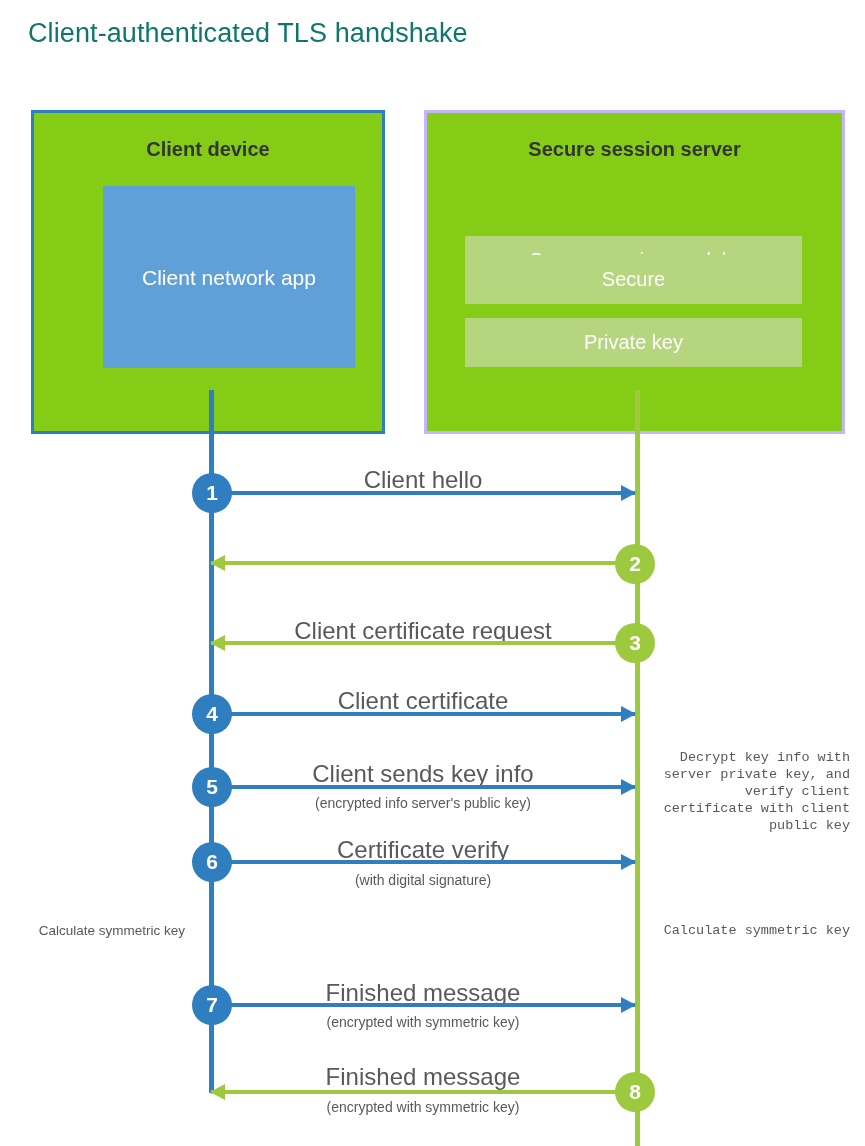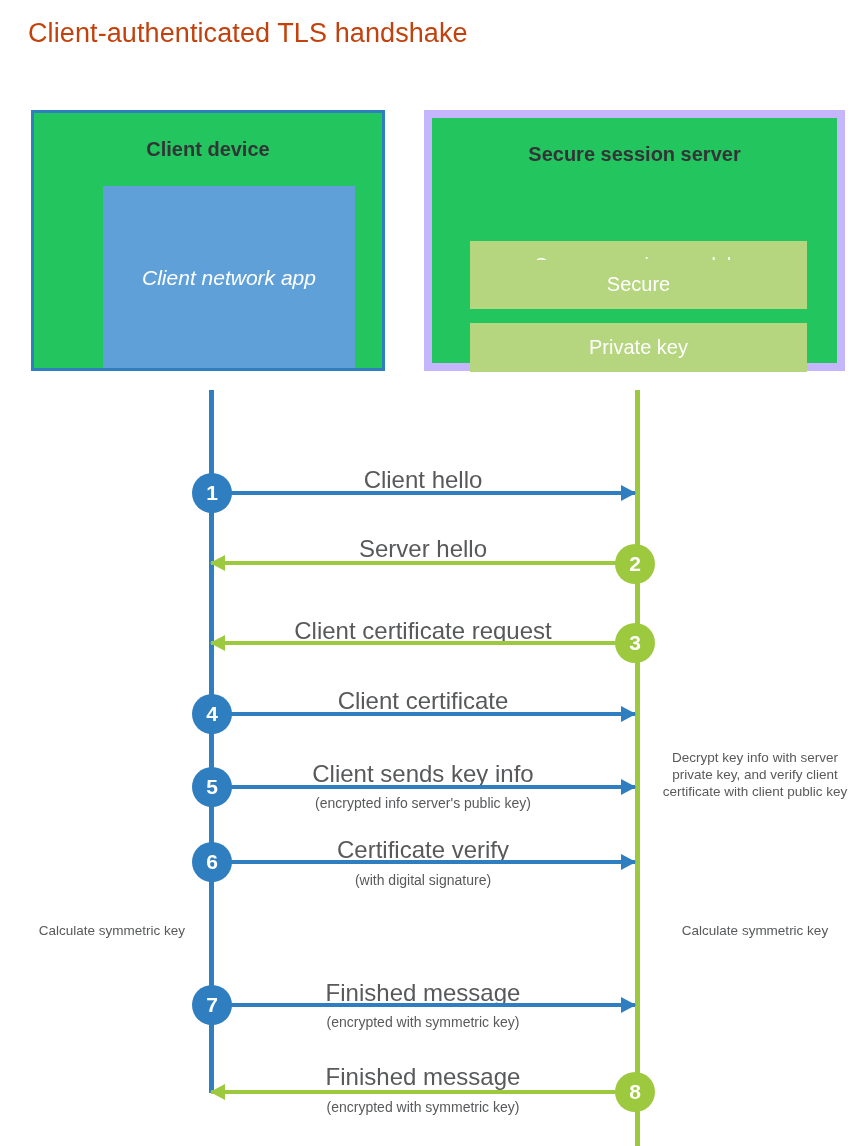--- a/index.html
+++ b/index.html
@@ -9,37 +9,37 @@
     font-family:"Liberation Sans", sans-serif;
     color:#58595b;
     overflow:hidden;
   }
   #stage{position:relative;width:865px;height:1146px;}
 
   
   .title{
     position:absolute;left:28px;top:18px;
     font-size:27px;font-weight:400;letter-spacing:.1px;
-    color:#c2410c;white-space:nowrap;
+    color:#0f766e;white-space:nowrap;
   }
 
   
-  .entity{position:absolute;top:110px;height:261px;background:#22c55e;box-sizing:border-box;}
+  .entity{position:absolute;top:110px;height:324px;background:#84cc16;box-sizing:border-box;}
   .entity.client{left:31px;width:354px;border:3px solid #2f7ec0;}
-  .entity.server{left:424px;width:421px;border:8px solid #c4b5fd;}
+  .entity.server{left:424px;width:421px;border:3px solid #c4b5fd;}
   .entity-title{
     position:absolute;left:0;right:0;top:25px;
     text-align:center;font-size:20px;font-weight:700;color:#333436;
   }
 
   .client-app{
     position:absolute;left:69px;top:73px;width:252px;height:182px;
     background:#5fa0d8;color:#ffffff;
     display:flex;align-items:center;justify-content:center;text-align:center;
-    font-size:21px;line-height:29px;font-weight:400;font-style:italic;
+    font-size:21px;line-height:29px;font-weight:400;
   }
 
   .srv-bar{
     position:absolute;left:38px;width:337px;height:49px;
     background:#b5d57e;color:#ffffff;
     display:flex;align-items:center;justify-content:center;
     font-size:20px;font-weight:400;
   }
   .srv-bar.b0{top:79px;margin-top:44px;}
   .srv-bar.b1{top:142px;}
@@ -72,21 +72,21 @@
     position:absolute;left:211px;width:424px;text-align:center;
     font-size:24px;color:#58595b;white-space:nowrap;
   }
   .msg-sub{
     position:absolute;left:211px;width:424px;text-align:center;
     font-size:14px;color:#58595b;white-space:nowrap;
   }
 
   
   .note{position:absolute;font-size:13.5px;line-height:17px;color:#58595b;}
-  .note.right{left:660px;width:190px;text-align:center;}
+  .note.right{left:660px;width:190px;text-align:right;font-family:Liberation Mono, monospace;}
   .note.left-al{left:20px;width:165px;text-align:right;}
 </style>
 </head>
 <body>
 
 <div id="stage">
 
   <div class="title">Client-authenticated TLS handshake</div>
 
   <div class="entity client">
@@ -103,21 +103,20 @@
 
   <div class="lifeline client"></div>
   <div class="lifeline server"></div>
 
   <div class="msg-main" style="top:466px">Client hello</div>
   <div class="arrow blue" style="top:491px">
       <div class="head"></div>
     </div>
   <div class="step blue" style="top:473px">1</div>
 
-  <div class="msg-main" style="top:535px">Server hello</div>
   <div class="arrow green" style="top:561px">
       <div class="head"></div>
     </div>
   <div class="step green" style="top:544px">2</div>
 
   <div class="msg-main" style="top:617px">Client certificate request</div>
   <div class="arrow green" style="top:641px">
       <div class="head"></div>
     </div>
   <div class="step green" style="top:623px">3</div>

